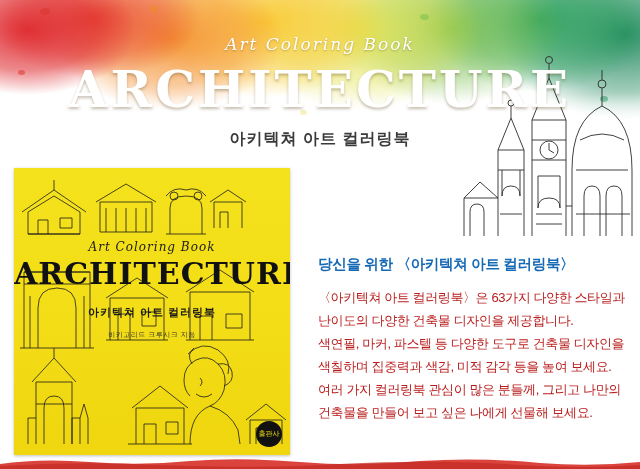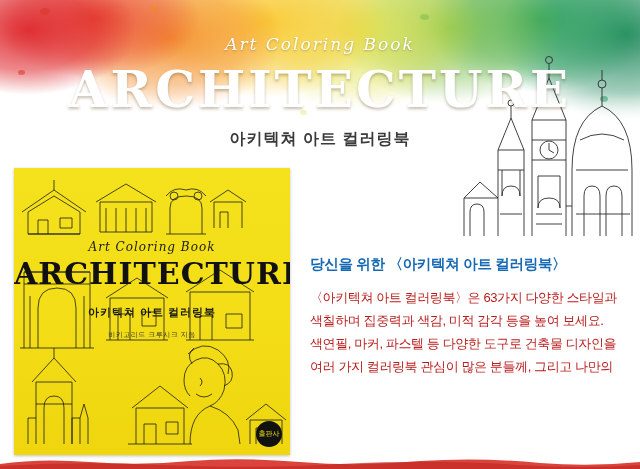--- a/index.html
+++ b/index.html
@@ -160,21 +160,21 @@
     color: #f4e21c;
     font-size: 7px;
     line-height: 26px;
     text-align: center;
     letter-spacing: 0;
   }
 
   
   .desc {
     position: absolute;
-    left: 310px;
+    left: 318px;
     top: 255px;
     width: 318px;
   }
   .desc-head {
     font-size: 14.5px;
     font-weight: bold;
     color: #1669b5;
     letter-spacing: -0.3px;
     margin-bottom: 14px;
   }
@@ -342,23 +342,25 @@
       <div class="book-kr">아키텍쳐 아트 컬러링북</div>
       <div class="book-author">비키고리드 크루시크 지음</div>
     </div>
     <div class="book-badge">출판사</div>
   </div>
 
   <div class="desc">
     <div class="desc-head">당신을 위한 〈아키텍쳐 아트 컬러링북〉</div>
     <div class="desc-body">
       <p>〈아키텍쳐 아트 컬러링북〉은 63가지 다양한 스타일과</p>
+      <p>난이도의 다양한 건축물 디자인을 제공합니다.</p>
+      <p>색연필, 마커, 파스텔 등 다양한 도구로 건축물 디자인을</p>
       <p>색칠하며 집중력과 색감, 미적 감각 등을 높여 보세요.</p>
-      <p>색연필, 마커, 파스텔 등 다양한 도구로 건축물 디자인을</p>
       <p>여러 가지 컬러링북 관심이 많은 분들께, 그리고 나만의</p>
+      <p>건축물을 만들어 보고 싶은 나에게 선물해 보세요.</p>
     </div>
   </div>
 
   <div class="bottom-stroke">
     <svg width="640" height="14" viewBox="0 0 640 14" xmlns="http://www.w3.org/2000/svg" aria-hidden="true">
       <path d="M0 9 Q40 3 90 7 Q140 11 190 6 Q240 2 300 7 Q360 12 420 6 Q480 2 540 8 Q590 12 640 7 L640 14 L0 14 Z" fill="#d8342c" opacity="0.92"></path>
       <path d="M0 11 Q80 6 160 10 Q260 14 340 9 Q440 4 520 10 Q580 14 640 10 L640 14 L0 14 Z" fill="#c42b24" opacity="0.75"></path>
     </svg>
   </div>
 

